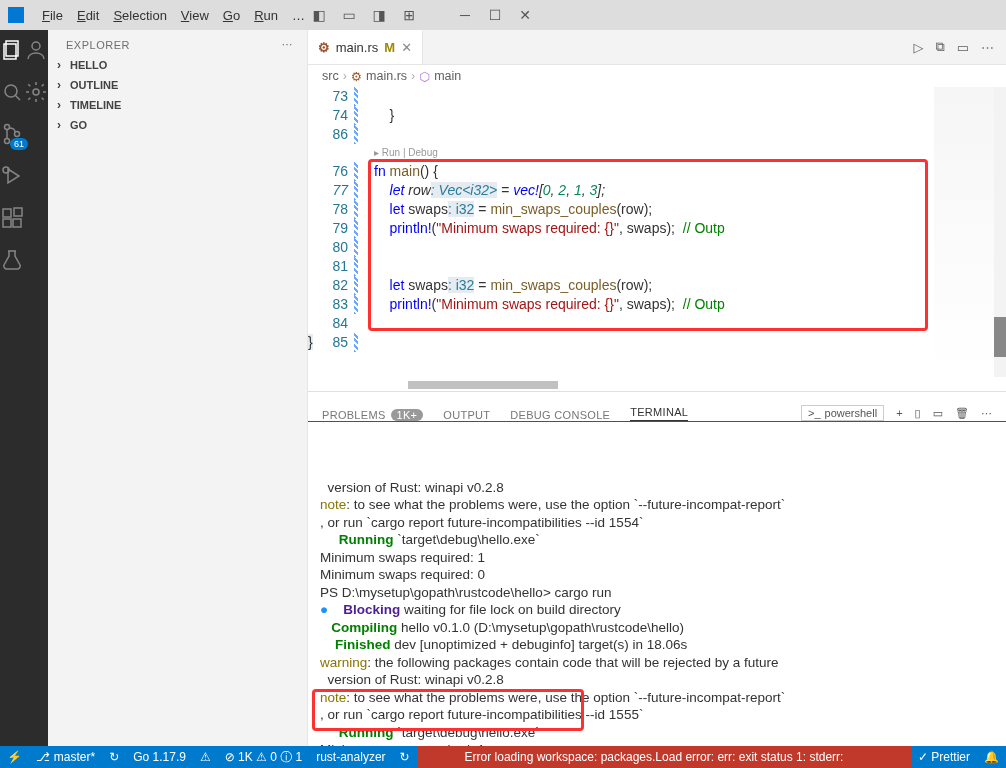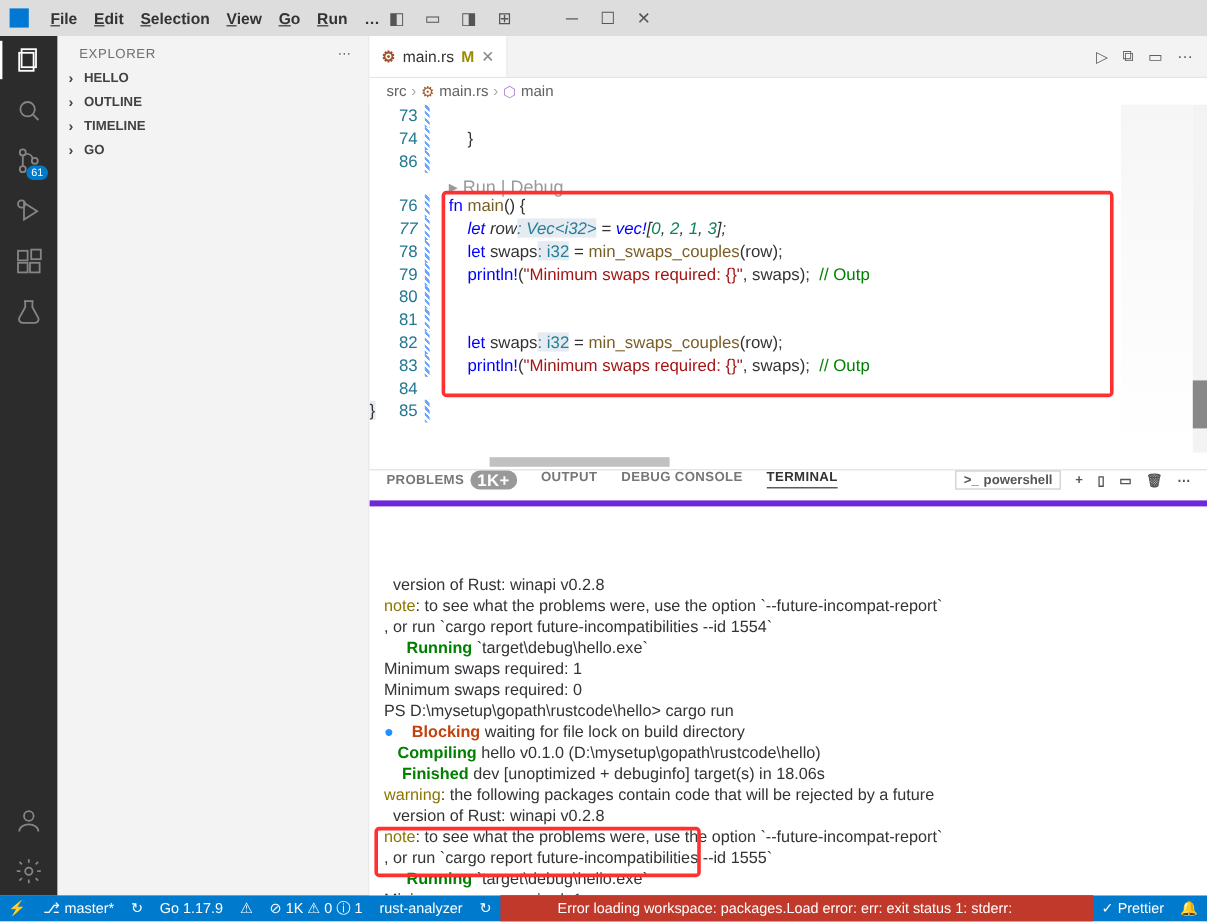--- a/index.html
+++ b/index.html
@@ -1,26 +1,26 @@
 <!DOCTYPE html>
 <html><head>
 <meta charset="utf-8">
 <style>
 * { margin:0; padding:0; box-sizing:border-box; font-family:"Segoe UI",sans-serif; }
 body { width:1006px; height:768px; background:#fff; overflow:hidden; position:relative; font-size:13px; color:#333; }
 .titlebar { height:30px; background:#ddd; display:flex; align-items:center; padding:0 8px; }
 .titlebar .vsc-icon { width:16px; height:16px; background:#0078d4; margin-right:12px; }
-.titlebar .menus { display:flex; gap:2px;font-weight:bold; }
+.titlebar .menus { display:flex; gap:2px; }
 .titlebar .menus span { padding:2px 6px; cursor:default; color:#333; }
 .titlebar .menus span u { text-decoration:underline; }
 .titlebar .title { flex:1; text-align:center; color:#333; }
 .titlebar .winbtns { display:flex; gap:14px; align-items:center; }
 .titlebar .winbtns span { width:16px; text-align:center; color:#555; font-size:14px; }
 .body-area { display:flex; height:716px; }
-.activitybar { width:48px; background:#2c2c2c; display:flex; flex-direction:column; justify-content:space-between; padding:8px 0; }
+.activitybar { width:48px; background:#2c2c2c; display:flex; flex-direction:row; justify-content:space-between; padding:8px 0; }
 .activitybar .top, .activitybar .bottom { display:flex; flex-direction:column; align-items:center; gap:18px; }
 .activitybar .ab-item { width:24px; height:24px; display:flex; align-items:center; justify-content:center; color:#858585; position:relative; }
 .activitybar .ab-item.active { color:#fff; }
 .activitybar .ab-item.active::before { content:""; position:absolute; left:-12px; top:-4px; bottom:-4px; width:2px; background:#fff; }
 .activitybar .badge { position:absolute; bottom:-4px; right:-4px; background:#007acc; color:#fff; border-radius:8px; font-size:9px; padding:0 4px; line-height:12px; }
 .sidebar { width:260px; background:#f3f3f3; border-right:1px solid #e5e5e5; }
 .sidebar .hdr { display:flex; justify-content:space-between; align-items:center; padding:8px 14px 4px 18px; color:#6f6f6f; font-size:11px; letter-spacing:0.5px; }
 .sidebar .section { display:flex; align-items:center; gap:4px; padding:3px 6px 3px 4px; font-size:11px; font-weight:700; color:#424242; }
 .sidebar .section .chev { font-size:12px; color:#424242; width:14px; text-align:center; }
 .editor-area { flex:1; display:flex; flex-direction:column; background:#fff; min-width:0; }
@@ -40,37 +40,37 @@
 .code { flex:1; }
 .kw { color:#0000ff; }
 .fn { color:#795e26; }
 .ty { color:#267f99; background:#e5ebf1; }
 .str { color:#a31515; }
 .num { color:#098658; }
 .cm { color:#008000; }
 .mac { color:#0000ff;text-align:right; }
 .var { color:#001080; }
 .redbox { position:absolute; border:3px solid #ff3030; border-radius:4px; pointer-events:none; }
-.codelens { position:absolute; font-size:15px; color:#999; font-family:"Segoe UI",sans-serif; }
+.codelens { position:absolute; font-size:10px; color:#999; font-family:"Segoe UI",sans-serif; }
 .minimap { position:absolute; right:12px; top:0; width:60px; height:290px; background:linear-gradient(#f5f5f5,#fff); opacity:0.9; overflow:hidden; font-size:2px; line-height:2px; color:#888; }
 .scrollbar-v { position:absolute; right:0; top:0; width:12px; height:290px; background:#f3f3f3; }
 .scrollbar-v .thumb { position:absolute; right:0; width:12px; background:#c1c1c1; }
 .scrollbar-h { position:absolute; left:60px; right:72px; bottom:0; height:8px; }
 .scrollbar-h .thumb { position:absolute; height:8px; background:#c1c1c1; }
 .panel { height:355px; border-top:1px solid #e0e0e0; display:flex; flex-direction:column; background:#fff; }
-.panel-tabs { height:30px; display:flex; align-items:flex-start; gap:20px; padding:0 14px; font-size:11px; color:#777; border-bottom:5px solid #6d28d9;font-weight:bold; }
+.panel-tabs { height:30px; display:flex; align-items:flex-end; gap:20px; padding:0 14px; font-size:11px; color:#777; border-bottom:1px solid #6d28d9; }
 .panel-tabs .pt { display:flex; align-items:center; gap:5px; letter-spacing:0.3px; }
 .panel-tabs .pt.active { color:#333; border-bottom:1px solid #333; padding-bottom:2px; }
-.panel-tabs .pill { background:#999; color:#fff; border-radius:8px; padding:0 6px; font-size:14px; }
+.panel-tabs .pill { background:#999; color:#fff; border-radius:8px; padding:0 6px; font-size:11px; }
 .panel-tabs .right { margin-left:auto; display:flex; align-items:center; gap:12px; color:#555; }
 .panel-tabs .shellbox { border:1px solid #ccc; padding:1px 6px; font-size:11px; display:flex; align-items:center; gap:4px; }
 .term { flex:1; padding:4px 8px 4px 12px; font-family:Consolas,monospace; font-size:13.5px; line-height:17.5px; color:#333; overflow:hidden; position:relative; white-space:pre; }
 .term .y { color:#8a7500; }
 .term .g { color:#008000; font-weight:600; }
-.term .b { color:#c2410c; font-weight:600; }
+.term .b { color:#4c1d95; font-weight:600; }
 .term .dot { color:#1e90ff; }
 .statusbar { height:22px; background:#007acc; color:#fff; display:flex; align-items:center; font-size:12px; }
 .statusbar .sb-item { padding:0 7px; display:flex; align-items:center; gap:4px; height:100%; }
 .statusbar .sb-err { background:#c0392b;padding-left:48px; }
 svg { display:block; }
 </style>
 </head>
 <body>
 
 <div class="titlebar">

